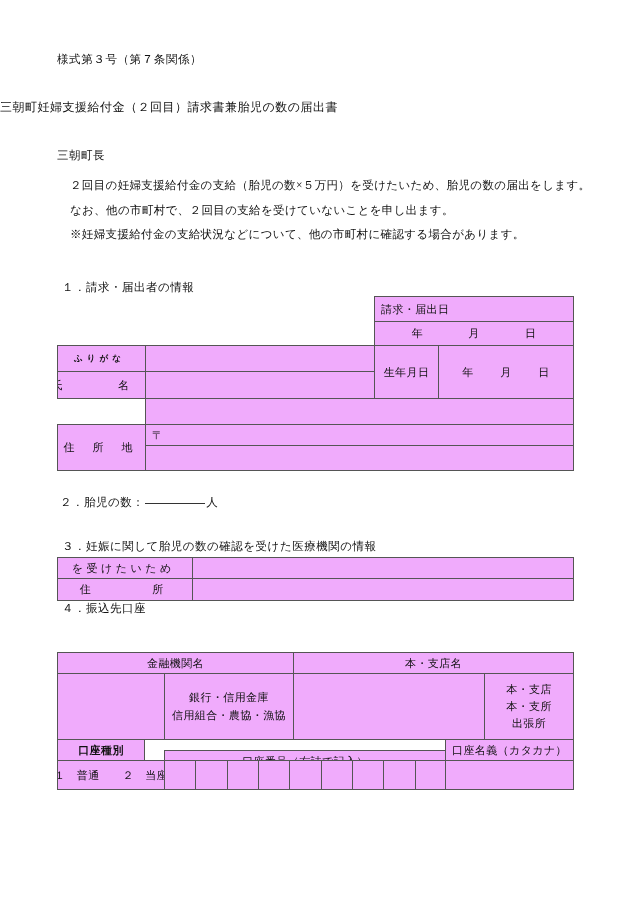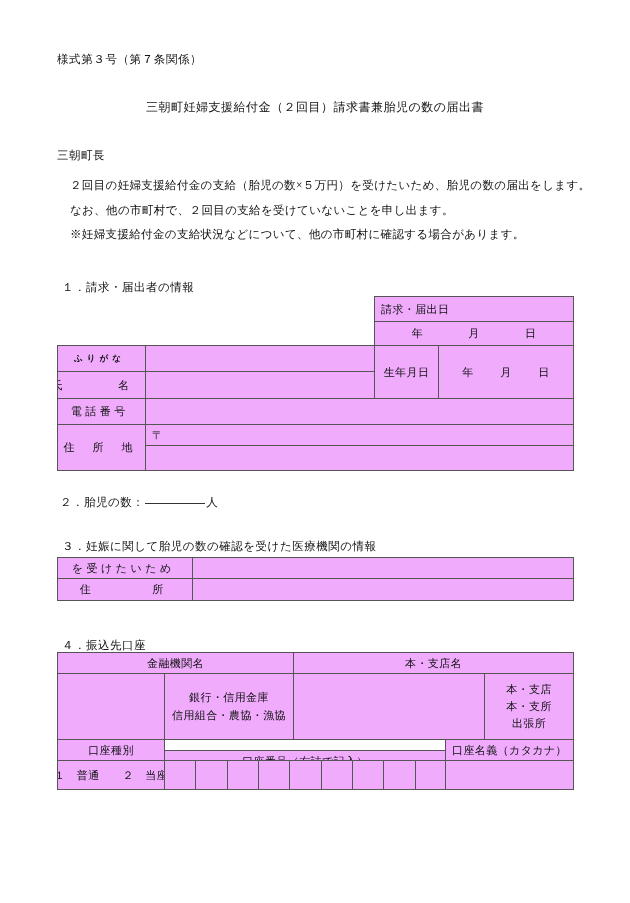--- a/index.html
+++ b/index.html
@@ -29,21 +29,21 @@
     top: 52px;
     font-size: 11.5px;
     letter-spacing: 0.6px;
     white-space: nowrap;
   }
   .doc-title {
     position: absolute;
     left: 0;
     right: 0;
     top: 99px;
-    text-align: center;
+    text-align: left;
     font-size: 12px;
     letter-spacing: 0.5px;
     white-space: nowrap;
   }
   .addressee {
     position: absolute;
     left: 57px;
     top: 148px;
     font-size: 11.5px;
     letter-spacing: 0.5px;
@@ -62,21 +62,21 @@
 
   .section-heading {
     position: absolute;
     left: 62px;
     font-size: 11.5px;
     letter-spacing: 0.5px;
     white-space: nowrap;
   }
   .sec1-h { top: 280px; }
   .sec3-h { top: 539px; }
-  .sec4-h { top: 638px; text-align: right; }
+  .sec4-h { top: 601px; text-align: right; }
 
   .fetus-line {
     position: absolute;
     left: 60px;
     top: 495px;
     font-size: 11.5px;
     letter-spacing: 0.5px;
     white-space: nowrap;
   }
   .blank-ul {
@@ -156,23 +156,20 @@
 
   <div class="cell" style="left:374px; top:345px; width:65px; height:54px;">生年月日</div>
   <div class="cell" style="left:438px; top:345px; width:136px; height:54px;">
     <span class="ymd" style="padding:0 10px;">
       <span>年</span>
       <span>月</span>
       <span>日</span>
     </span>
   </div>
 
-  <div class="cell" style="left:57px; top:398px; width:89px; height:27px;">
-    <span class="spaced-4">電話番号</span>
-  </div>
   <div class="cell blank" style="left:145px; top:398px; width:429px; height:27px;"></div>
 
   <div class="cell" style="left:57px; top:424px; width:89px; height:47px;">
     <span class="spaced-4">住　所　地</span>
   </div>
   <div class="cell tl" style="left:145px; top:424px; width:429px; height:22px;">
     <span>〒</span>
     <span></span>
   </div>
   <div class="cell blank" style="left:145px; top:445px; width:429px; height:26px;"></div>
@@ -201,21 +198,21 @@
     <span>銀行・信用金庫</span>
     <span>信用組合・農協・漁協</span>
   </div>
   <div class="cell blank" style="left:293px; top:673px; width:192px; height:67px;"></div>
   <div class="cell stack" style="left:484px; top:673px; width:90px; height:67px;">
     <span>本・支店</span>
     <span>本・支所</span>
     <span>出張所</span>
   </div>
 
-  <div class="cell" style="left:57px; top:739px; width:108px; height:22px;">口座種別</div>
+  <div class="cell" style="left:57px; top:739px; width:88px; height:22px;font-weight:bold;">口座種別</div>
   <div class="cell" style="left:164px; top:750px; width:282px; height:22px;">口座番号（右詰で記入）</div>
   <div class="cell" style="left:445px; top:739px; width:129px; height:22px;">口座名義（カタカナ）</div>
 
   <div class="cell" style="left:57px; top:760px; width:108px; height:30px;">１　普通　　２　当座</div>
   <div id="acct-cells">
       <div class="cell blank" style="left: 164px; top: 760px; width: 32.3333px; height: 30px;"></div>
       <div class="cell blank" style="left: 195.333px; top: 760px; width: 32.3333px; height: 30px;"></div>
       <div class="cell blank" style="left: 226.667px; top: 760px; width: 32.3333px; height: 30px;"></div>
       <div class="cell blank" style="left: 258px; top: 760px; width: 32.3333px; height: 30px;"></div>
       <div class="cell blank" style="left: 289.333px; top: 760px; width: 32.3333px; height: 30px;"></div>

